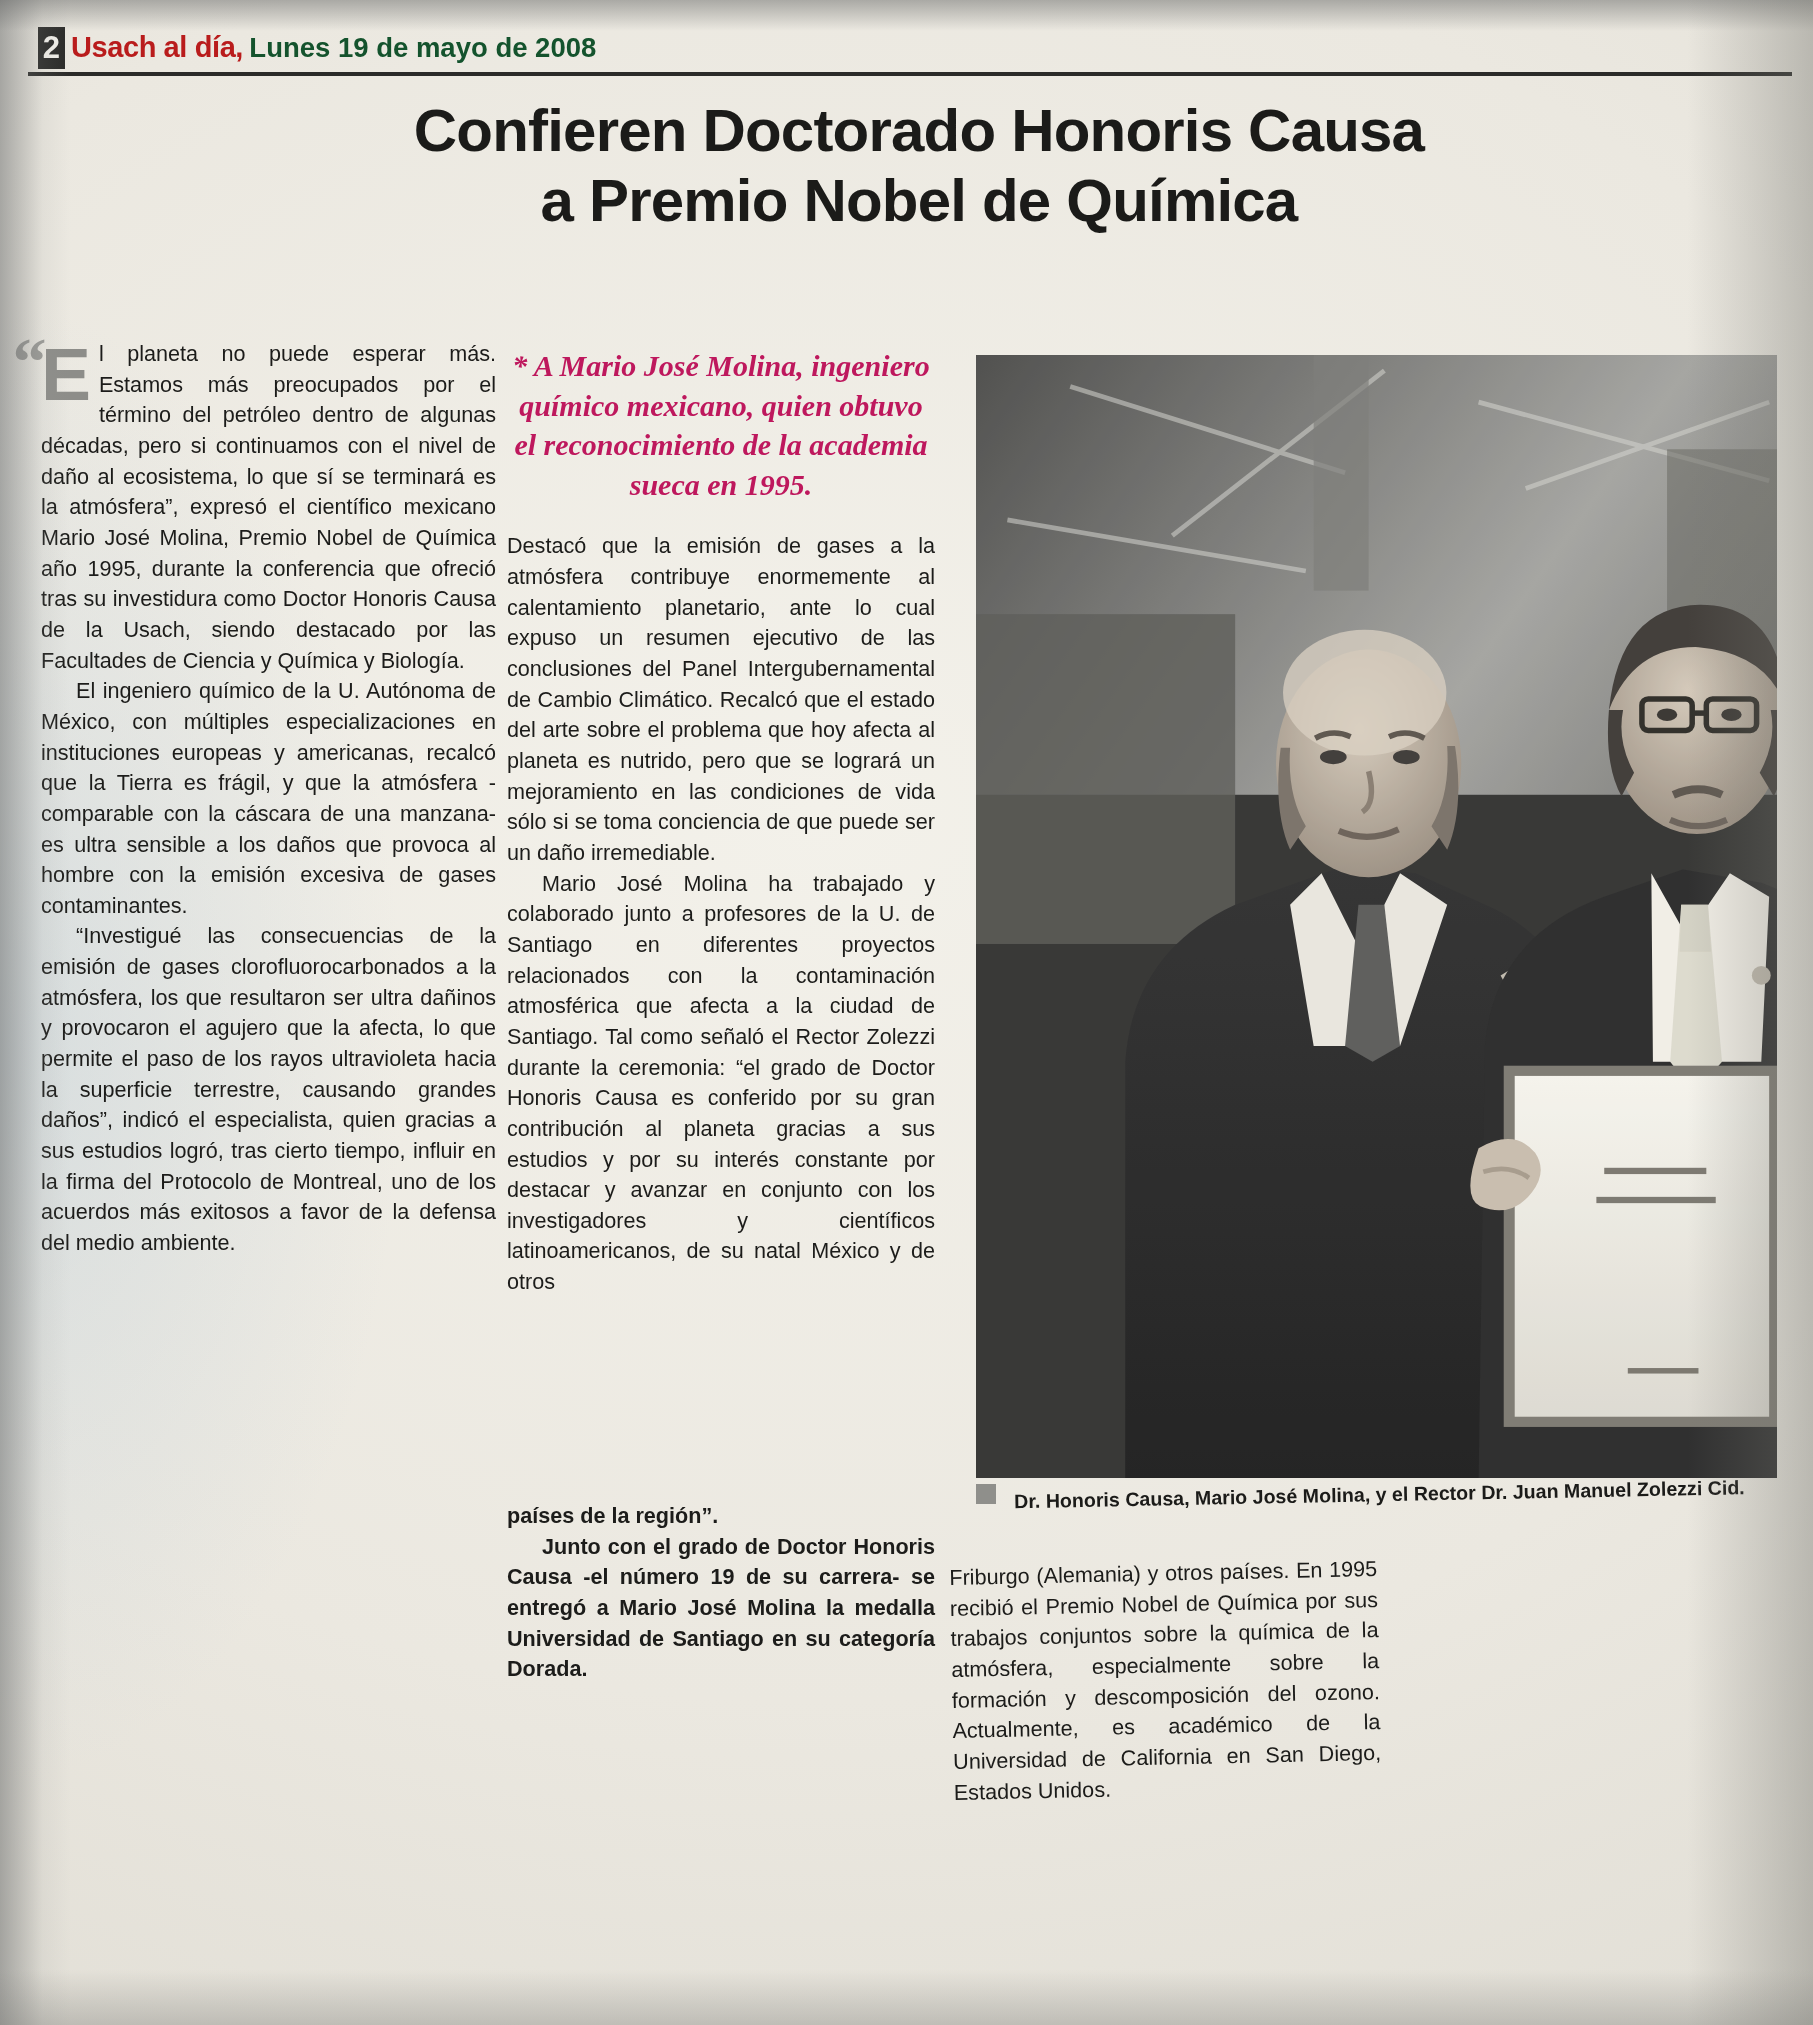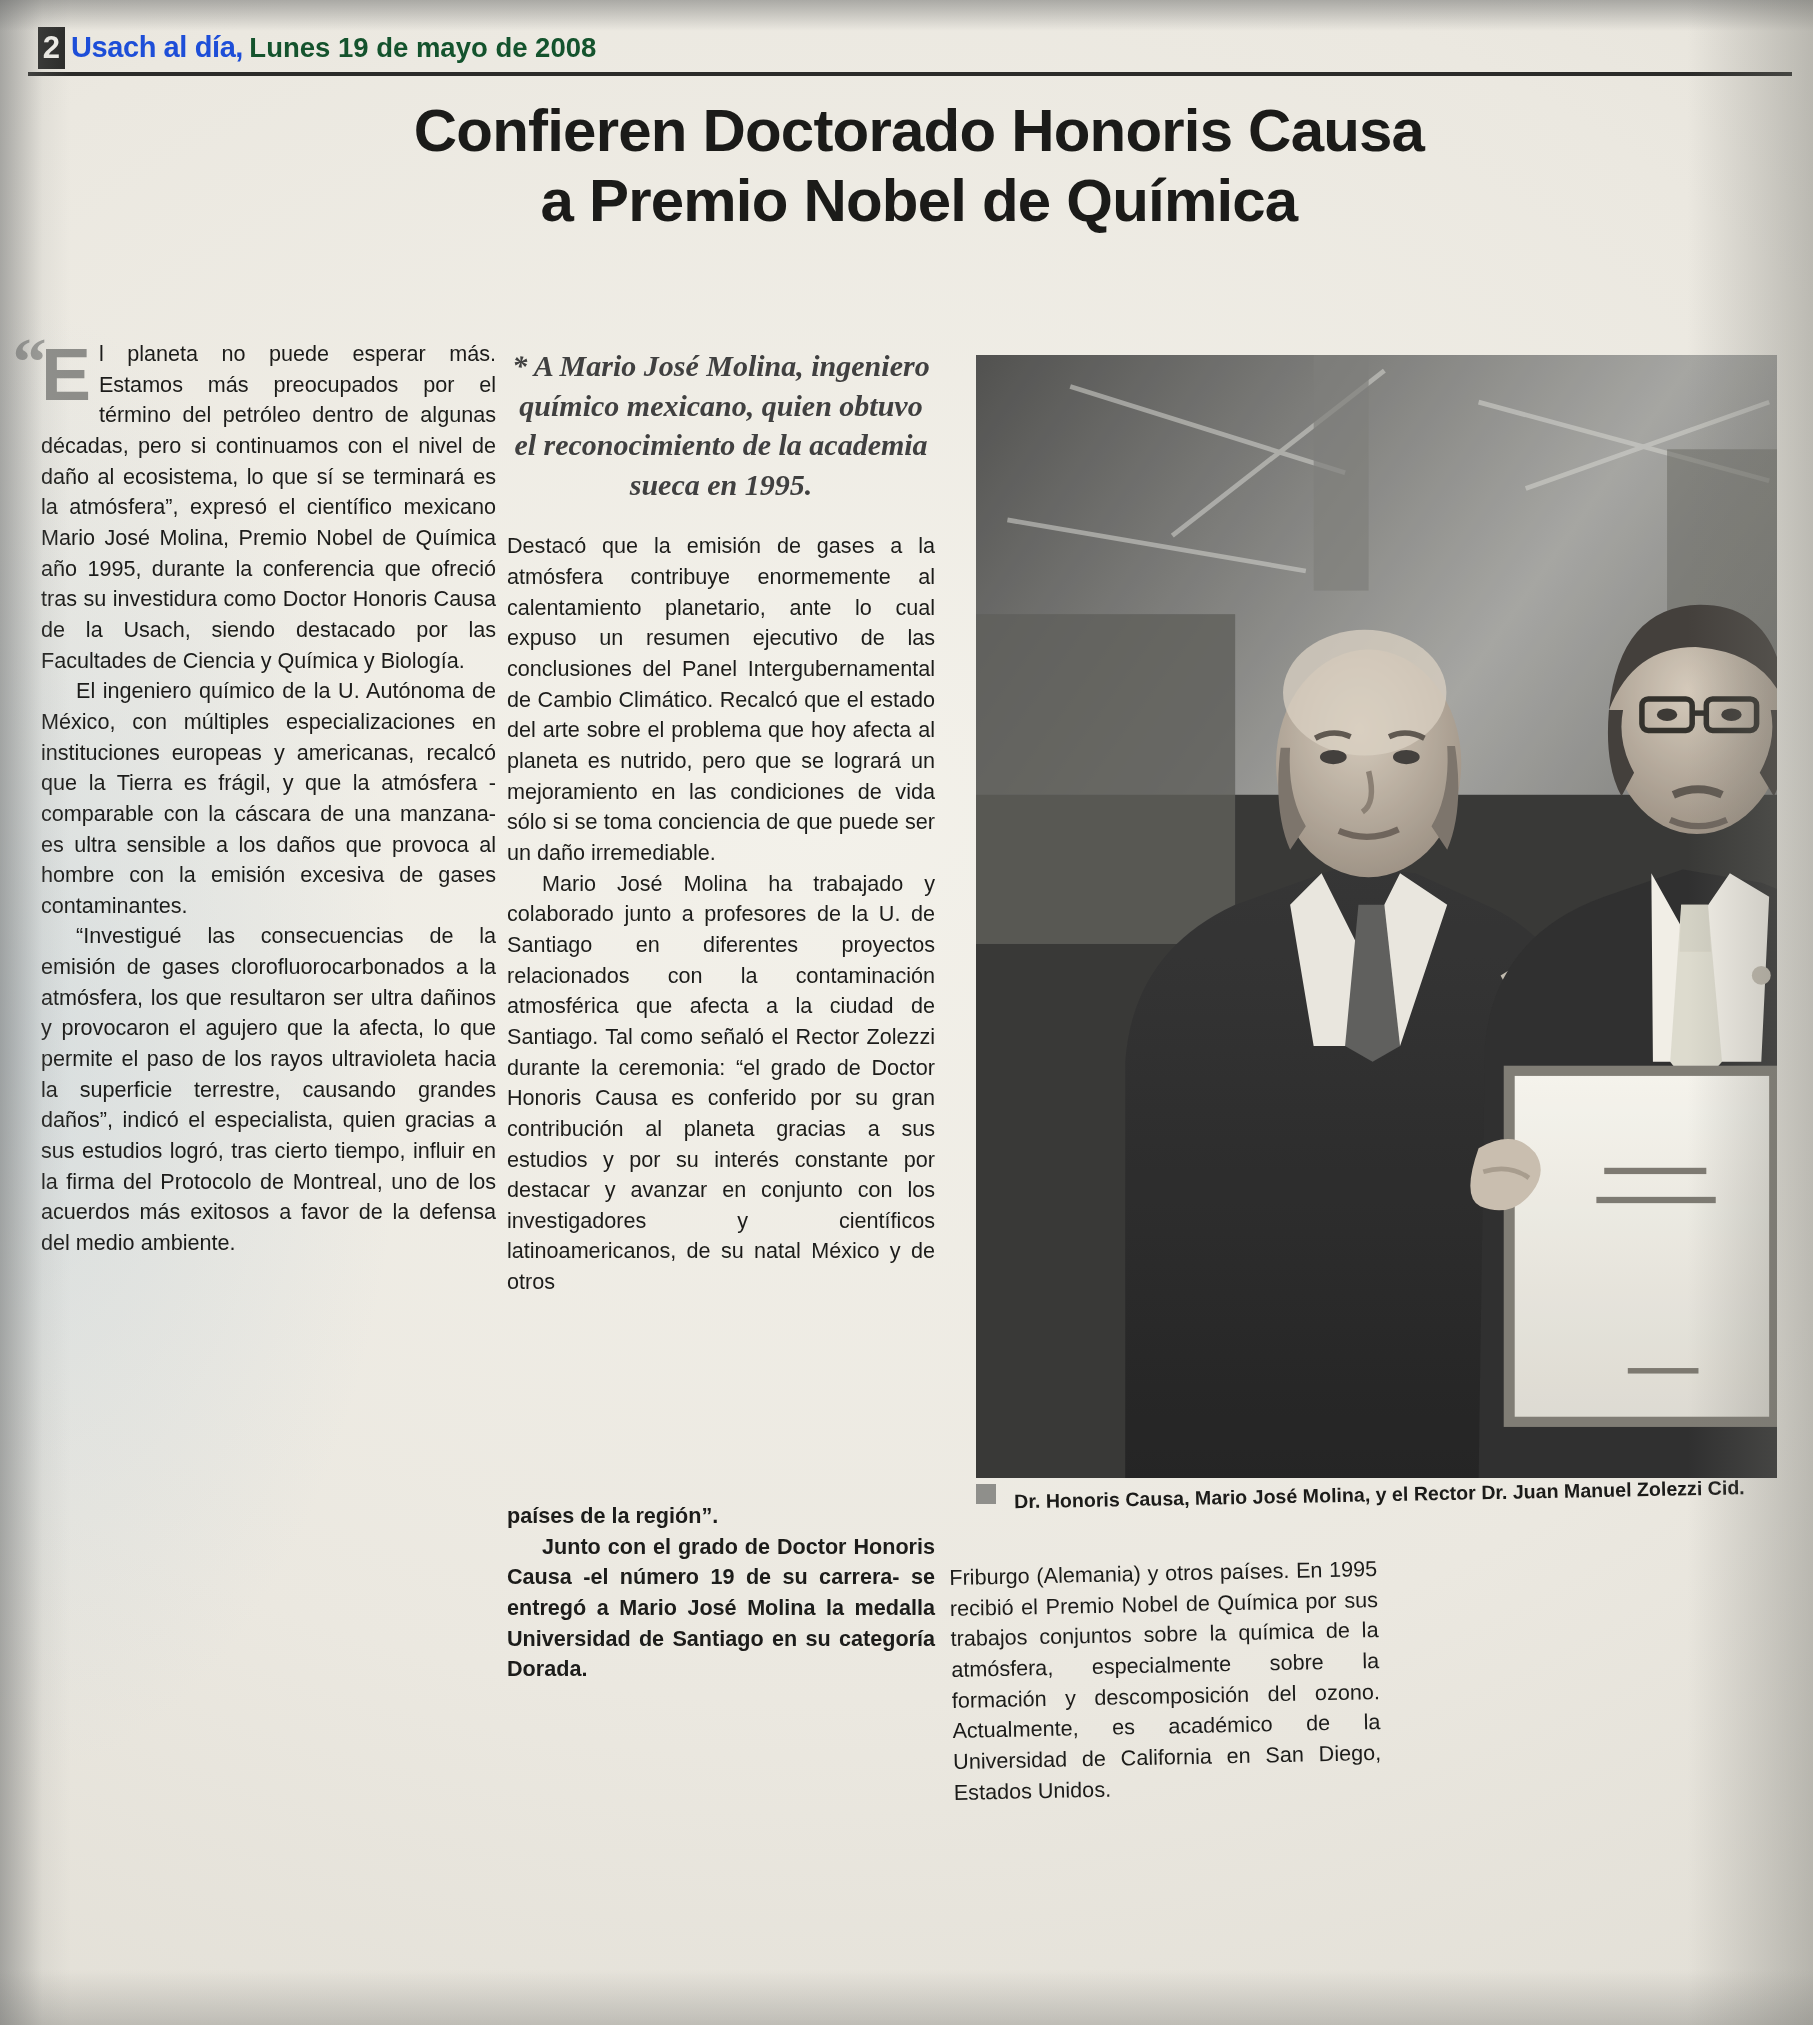--- a/index.html
+++ b/index.html
@@ -67,21 +67,21 @@
     color: #f2f0ea;
     font-weight: bold;
     font-size: 31px;
     line-height: 1;
     padding: 4.7px 4.7px 6.3px 4.7px;
     font-family: "Liberation Sans", sans-serif;
   }
   .masthead-name {
     font-size: 29px;
     font-weight: bold;
-    color: #1d4ed8;
+    color: #b91c1c;
     letter-spacing: -0.4px;
   }
   .masthead-date {
     font-size: 27.5px;
     font-weight: bold;
     color: #14532d;
     letter-spacing: 0px;
   }
   .rule-top {
     position: absolute;
@@ -154,21 +154,21 @@
   }
 
   
   .kicker {
     font-family: "Liberation Serif", serif;
     font-style: italic;
     font-weight: bold;
     font-size: 30px;
     line-height: 1.32;
     text-align: center;
-    color: #404040;
+    color: #be185d;
     margin-bottom: 27px;
   }
 
   
   .photo-wrap {
     position: absolute;
     left: 976px;
     top: 355px;
     width: 801px;
     height: 1123px;

